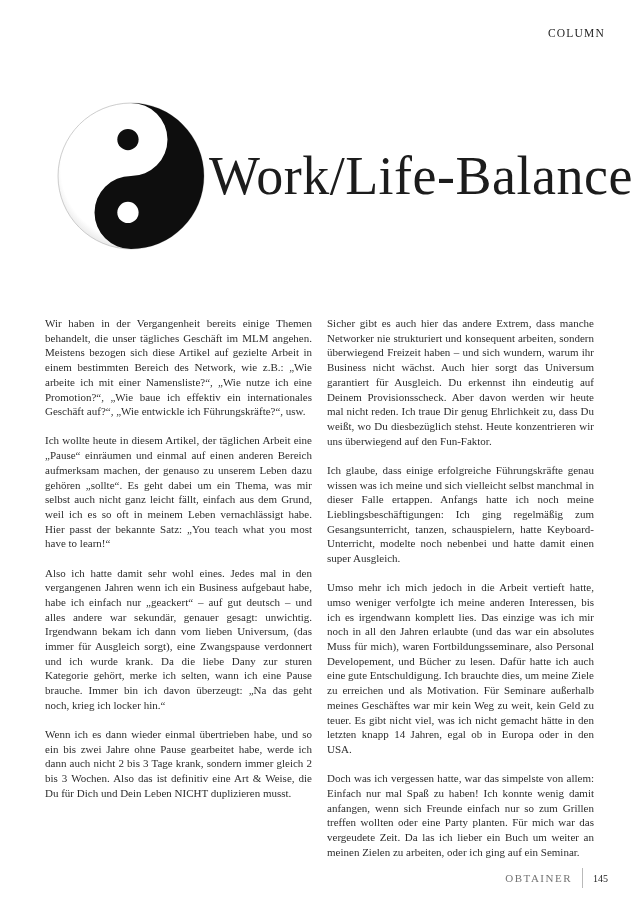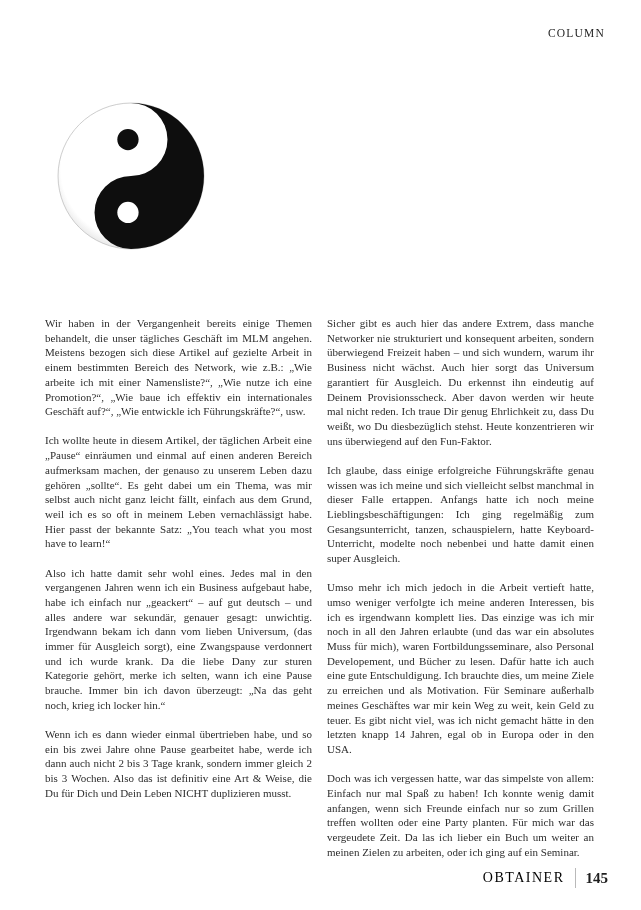--- a/index.html
+++ b/index.html
@@ -74,33 +74,33 @@
     margin: 0 0 14.5px 0;
   }
   .footer {
     position: absolute;
     top: 868px;
     right: 41px;
     display: flex;
     align-items: center;
   }
   .footer .magazine {
-    font-size: 14px;
+    font-size: 11px;
     letter-spacing: 1.5px;
-    color: #000000;
+    color: #737373;
   }
   .footer .divider {
     width: 1px;
     height: 20px;
     background: #b9b9b9;
     margin: 0 10px;
   }
   .footer .page-number {
-    font-size: 15px;
-    font-weight: bold;
+    font-size: 10px;
+    font-weight: normal;
     color: #1e1e1e;
   }
 </style>
 </head>
 <body>
 
 <div class="page">
 
   <div class="header-label">COLUMN</div>
 
@@ -112,20 +112,21 @@
             <stop offset="80%" stop-color="#ffffff"></stop>
             <stop offset="100%" stop-color="#d8d8d8"></stop>
           </radialGradient>
         </defs>
         <circle cx="100" cy="100" r="96" fill="url(#rim)" stroke="#bdbdbd" stroke-width="1"></circle>
         <path d="M100,4 A96,96 0 0 1 100,196 A48,48 0 0 1 100,100 A48,48 0 0 0 100,4 Z" fill="#0e0e0e"></path>
         <circle cx="96" cy="52" r="14" fill="#0e0e0e"></circle>
         <circle cx="96" cy="148" r="14" fill="#ffffff"></circle>
       </svg>
     </span>
+    <h1 class="page-title">Work/Life-Balance</h1>
   </div>
 
   <div class="columns">
     <div class="col">
         <p>Wir haben in der Vergangenheit bereits einige Themen behandelt, die unser tägliches Geschäft im MLM angehen. Meistens bezogen sich diese Artikel auf gezielte Arbeit in einem bestimmten Bereich des Network, wie z.B.: „Wie arbeite ich mit einer Namensliste?“, „Wie nutze ich eine Promotion?“, „Wie baue ich effektiv ein internationales Geschäft auf?“, „Wie entwickle ich Führungskräfte?“, usw.</p>
         <p>Ich wollte heute in diesem Artikel, der täglichen Arbeit eine „Pause“ einräumen und einmal auf einen anderen Bereich aufmerksam machen, der genauso zu unserem Leben dazu gehören „sollte“. Es geht dabei um ein Thema, was mir selbst auch nicht ganz leicht fällt, einfach aus dem Grund, weil ich es so oft in meinem Leben vernachlässigt habe. Hier passt der bekannte Satz: „You teach what you most have to learn!“</p>
         <p>Also ich hatte damit sehr wohl eines. Jedes mal in den vergangenen Jahren wenn ich ein Business aufgebaut habe, habe ich einfach nur „geackert“ – auf gut deutsch – und alles andere war sekundär, genauer gesagt: unwichtig. Irgendwann bekam ich dann vom lieben Universum, (das immer für Ausgleich sorgt), eine Zwangspause verdonnert und ich wurde krank. Da die liebe Dany zur sturen Kategorie gehört, merke ich selten, wann ich eine Pause brauche. Immer bin ich davon überzeugt: „Na das geht noch, krieg ich locker hin.“</p>
         <p>Wenn ich es dann wieder einmal übertrieben habe, und so ein bis zwei Jahre ohne Pause gearbeitet habe, werde ich dann auch nicht 2 bis 3 Tage krank, sondern immer gleich 2 bis 3 Wochen. Also das ist definitiv eine Art &amp; Weise, die Du für Dich und Dein Leben NICHT duplizieren musst.</p>
       </div>
     <div class="col">

